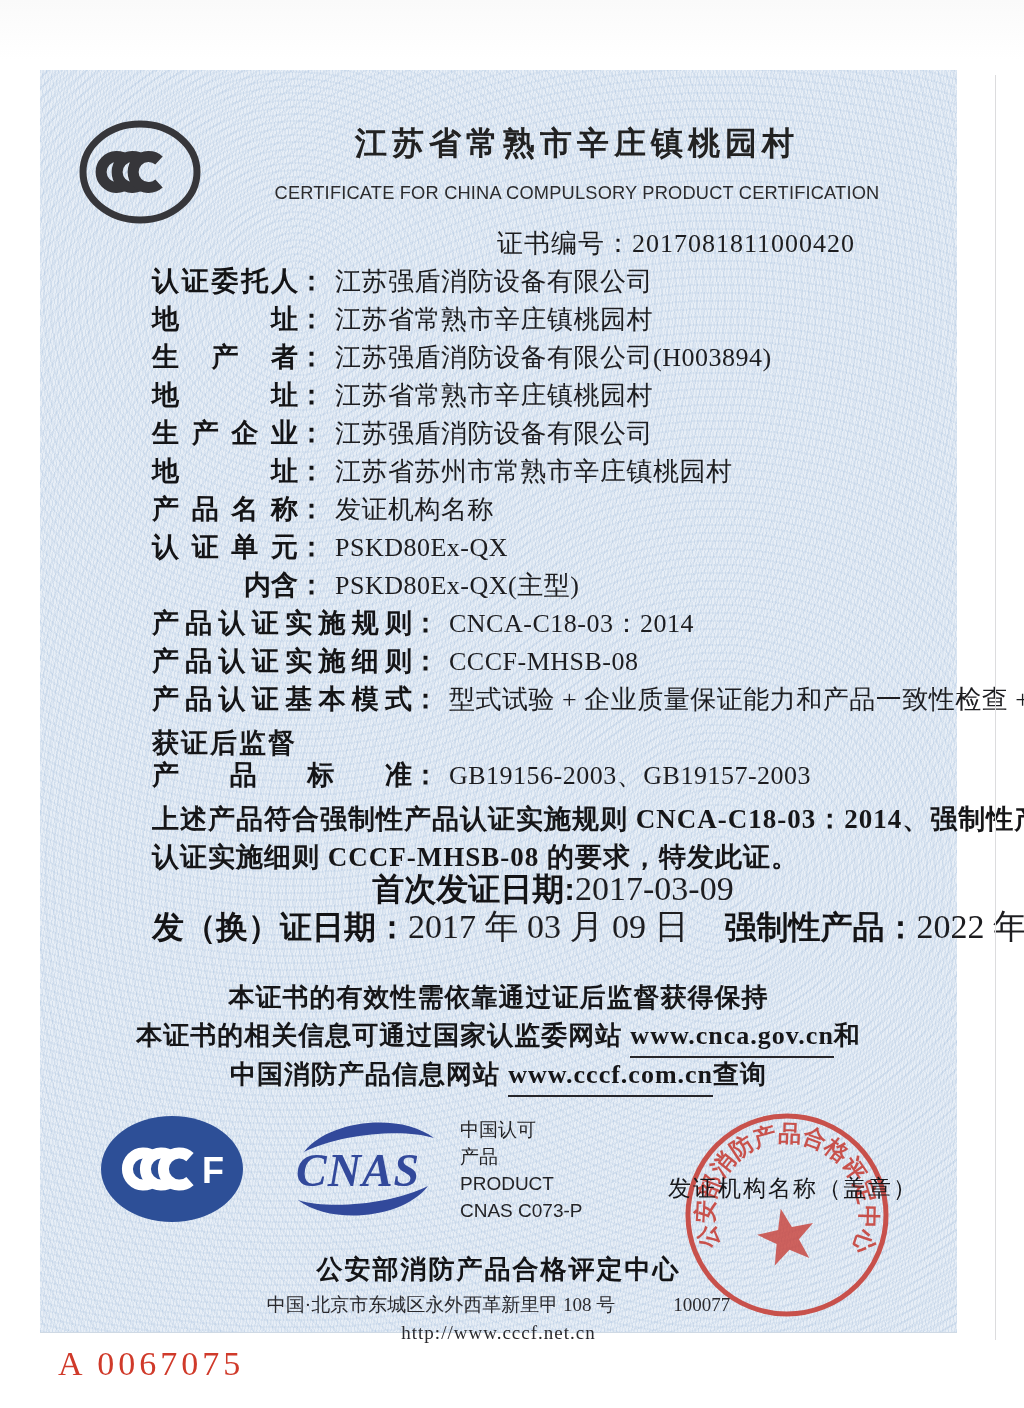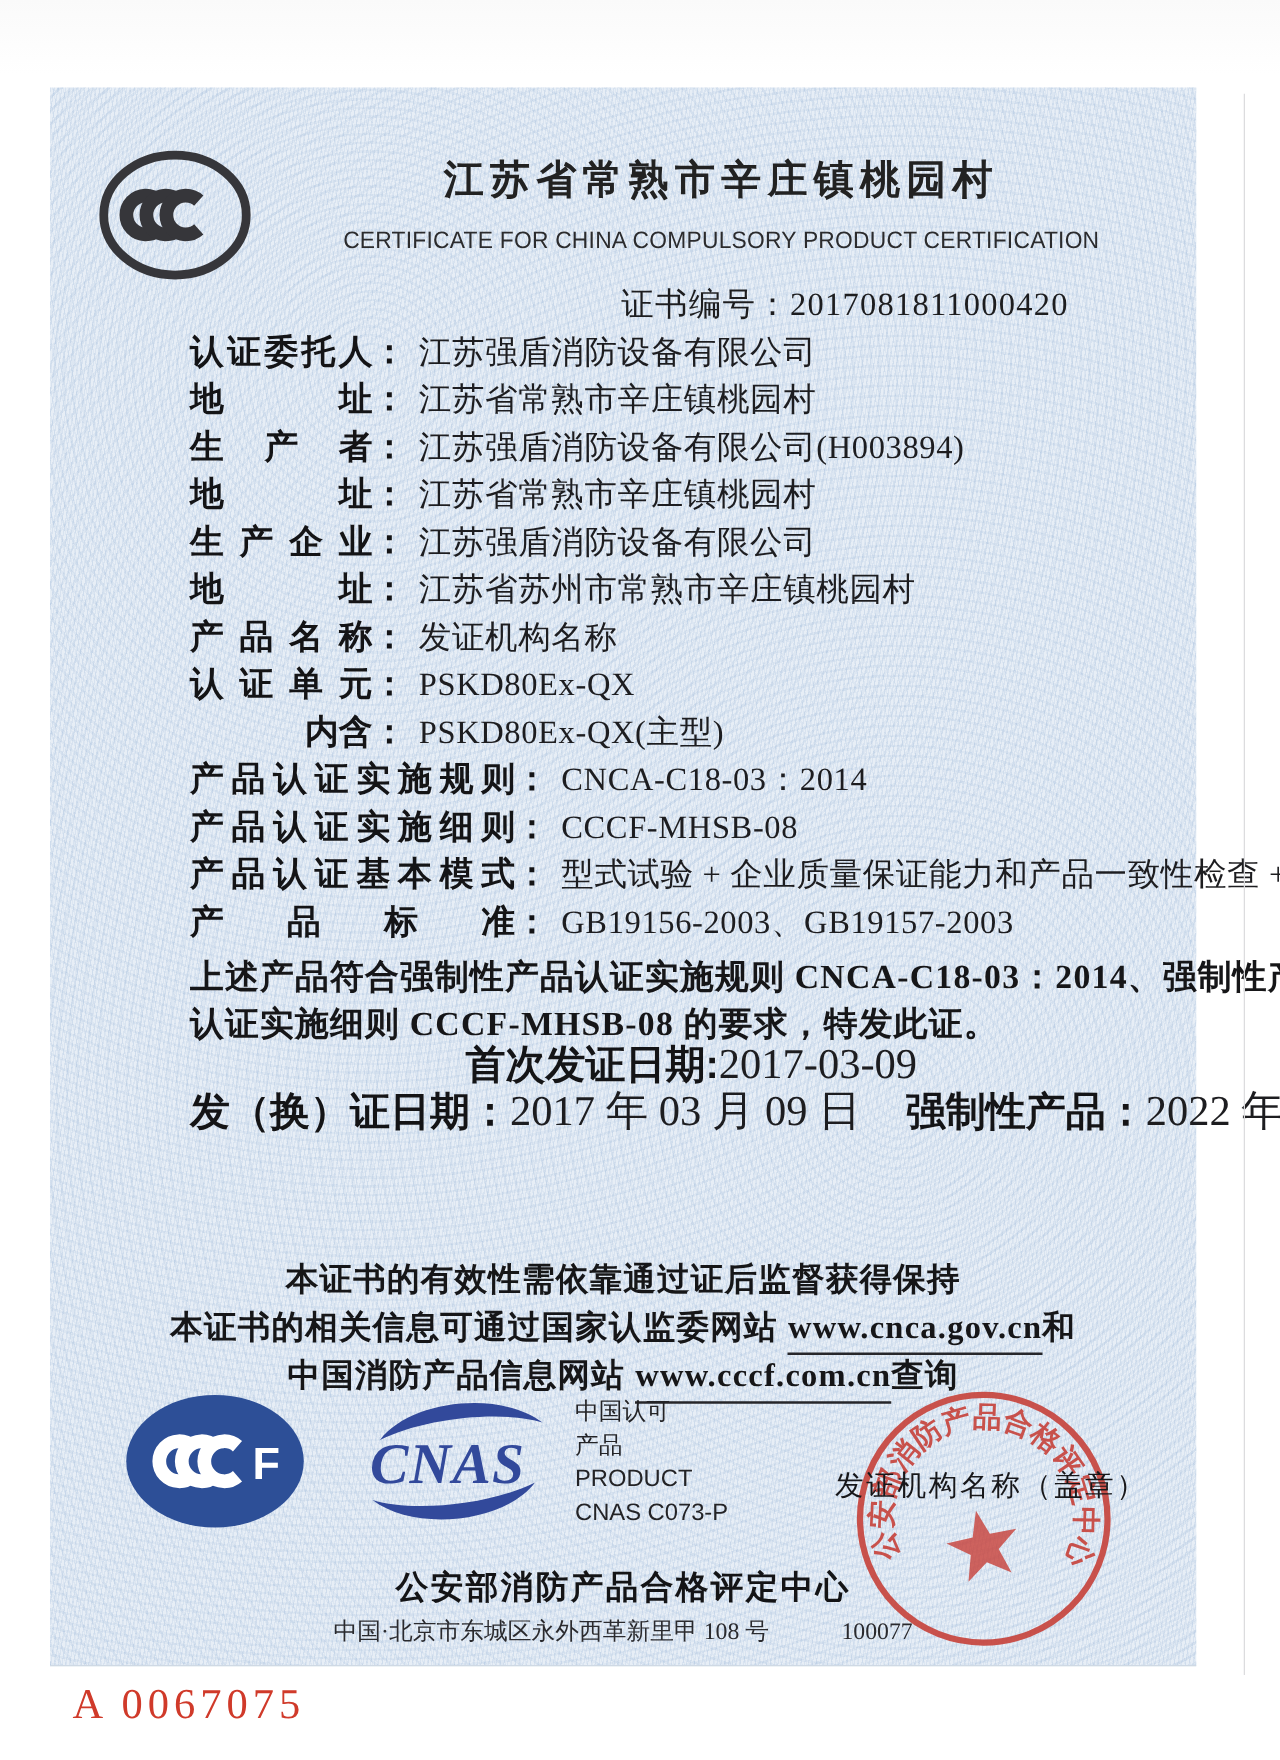--- a/index.html
+++ b/index.html
@@ -36,21 +36,21 @@
   .lbl.l{width:260px;}
   .lbl.indent{width:146px;text-align:right;text-align-last:right;}
   .colon{font-weight:bold;font-size:27px;color:#141416;}
   .val{font-family:"Liberation Serif",serif;font-size:26px;color:#1d1d20;margin-left:10px;letter-spacing:0.5px;}
   .plainline{font-family:"Liberation Serif",serif;font-weight:bold;font-size:27px;line-height:38px;color:#161618;letter-spacing:1px;white-space:nowrap;}
   .centerline{text-align:center;}
   .blbl{font-weight:bold;font-size:32px;color:#141416;font-family:"Liberation Sans",sans-serif;}
   .bval{font-family:"Liberation Serif",serif;font-size:34px;color:#1d1d20;}
   .gap36{display:inline-block;width:36px;}
 
-  .notice{position:absolute;left:0;top:934px;width:100%;text-align:center;}
+  .notice{position:absolute;left:0;top:908px;width:100%;text-align:center;}
   .notice-line{line-height:38px;font-weight:bold;font-size:26px;color:#161618;letter-spacing:1px;}
   .u{font-family:"Liberation Serif",serif;font-weight:bold;border-bottom:2px solid #26262a;padding-bottom:6px;}
 
   .cccf-mark{position:absolute;left:58px;top:1043px;}
   .cnas-mark{position:absolute;left:248px;top:1048px;}
   .accred{position:absolute;left:420px;top:1046px;font-size:19px;line-height:27px;color:#232326;}
   .seal{position:absolute;left:642px;top:1040px;width:210px;height:210px;opacity:.88;}
   .seal-caption{position:absolute;left:628px;top:1103px;font-family:"Liberation Serif",serif;font-size:23px;letter-spacing:2px;color:#17171a;z-index:5;}
 
   .org{position:absolute;left:0;top:1182px;width:100%;text-align:center;font-weight:bold;font-size:26px;letter-spacing:2px;color:#141416;}
@@ -89,20 +89,21 @@
     <div class="row"><span class="lbl s">生产者</span><span class="colon">：</span><span class="val">江苏强盾消防设备有限公司(H003894)</span></div>
     <div class="row"><span class="lbl s">地址</span><span class="colon">：</span><span class="val">江苏省常熟市辛庄镇桃园村</span></div>
     <div class="row"><span class="lbl s">生产企业</span><span class="colon">：</span><span class="val">江苏强盾消防设备有限公司</span></div>
     <div class="row"><span class="lbl s">地址</span><span class="colon">：</span><span class="val">江苏省苏州市常熟市辛庄镇桃园村</span></div>
     <div class="row"><span class="lbl s">产品名称</span><span class="colon">：</span><span class="val">发证机构名称</span></div>
     <div class="row"><span class="lbl s">认证单元</span><span class="colon">：</span><span class="val">PSKD80Ex-QX</span></div>
     <div class="row"><span class="lbl indent">内含</span><span class="colon">：</span><span class="val">PSKD80Ex-QX(主型)</span></div>
     <div class="row"><span class="lbl l">产品认证实施规则</span><span class="colon">：</span><span class="val">CNCA-C18-03：2014</span></div>
     <div class="row"><span class="lbl l">产品认证实施细则</span><span class="colon">：</span><span class="val">CCCF-MHSB-08</span></div>
     <div class="row"><span class="lbl l">产品认证基本模式</span><span class="colon">：</span><span class="val">型式试验 + 企业质量保证能力和产品一致性检查 +</span></div>
+    <div class="row plainline" style="font-family:'Liberation Sans',sans-serif;letter-spacing:2px;">获证后监督</div>
     <div class="row"><span class="lbl l">产品标准</span><span class="colon">：</span><span class="val">GB19156-2003、GB19157-2003</span></div>
     <div class="row plainline">上述产品符合强制性产品认证实施规则 CNCA-C18-03：2014、强制性产品</div>
     <div class="row plainline">认证实施细则 CCCF-MHSB-08 的要求，特发此证。</div>
     <div class="row centerline">
       <span class="blbl">首次发证日期:</span><span class="bval">2017-03-09</span>
     </div>
     <div class="row">
       <span class="blbl">发（换）证日期：</span><span class="bval">2017 年 03 月 09 日</span><span class="gap36"></span><span class="blbl">强制性产品：</span><span class="bval">2022 年 03 月 08 日</span>
     </div>
   </div>
@@ -147,18 +148,19 @@
     <g transform="translate(105,128) rotate(-12)">
       <polygon points="0,-30 7.05,-9.71 28.53,-9.27 11.41,3.71 17.63,24.27 0,12 -17.63,24.27 -11.41,3.71 -28.53,-9.27 -7.05,-9.71" fill="#c63d35" opacity="0.9"></polygon>
     </g>
   </svg>
   <div class="seal-caption">发证机构名称（盖章）</div>
 
   <div class="org">公安部消防产品合格评定中心</div>
   <div class="addr">
     <span>中国·北京市东城区永外西革新里甲 108 号</span><span class="pc">100077</span>
   </div>
+  <div class="site">http://www.cccf.net.cn</div>
 
 </div>
 
 <div class="edge-shadow"></div>
 
 <div class="serial">A 0067075</div>
 
 </body></html>

